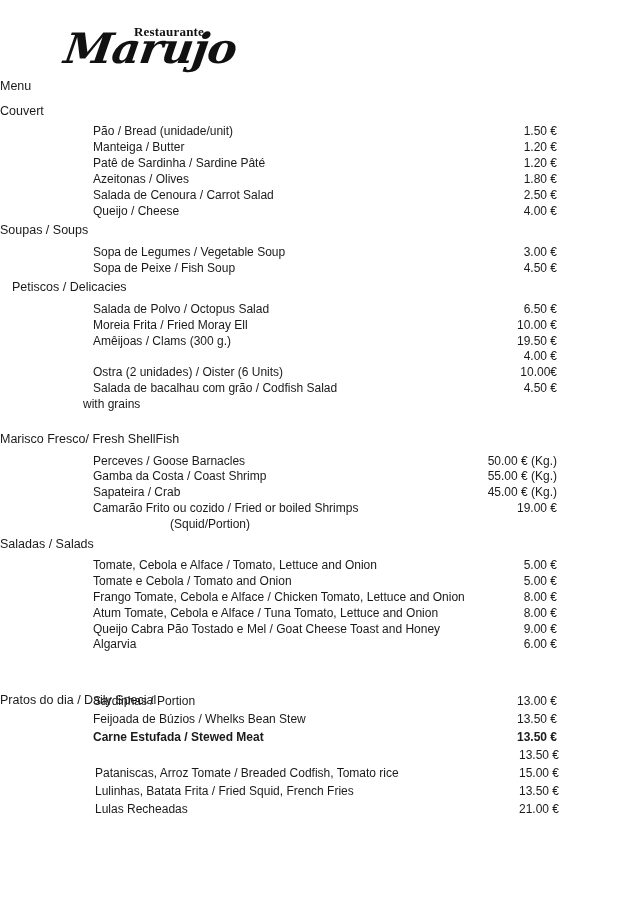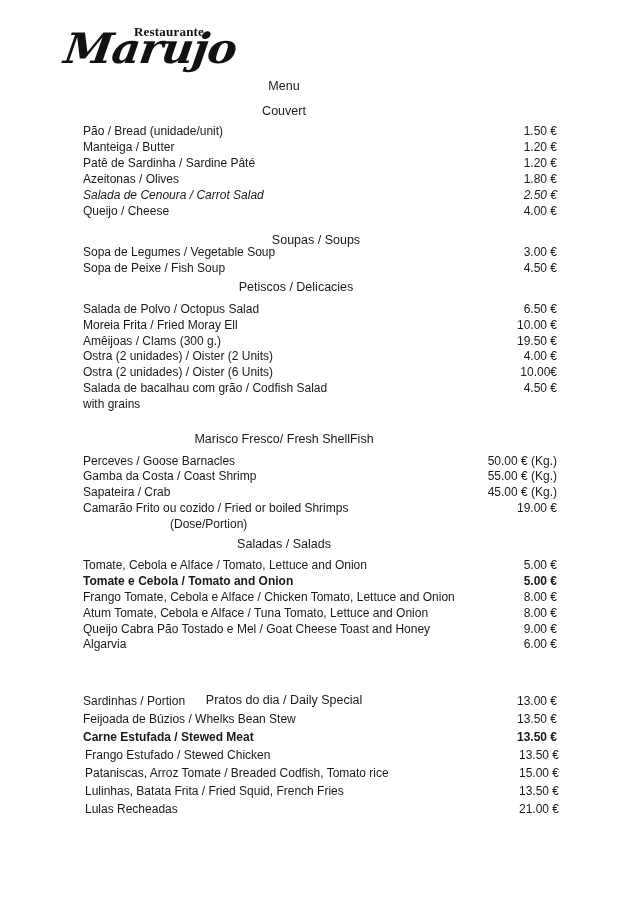--- a/index.html
+++ b/index.html
@@ -4,23 +4,23 @@
 <style>
   html, body { margin:0; padding:0; background:#ffffff; }
   body { width:640px; height:905px; position:relative; overflow:hidden;
          font-family:"Liberation Sans", "DejaVu Sans", sans-serif; color:#1a1a1a; }
   .logo { position:absolute; left:68px; top:20px; width:170px; height:62px; }
   .logo-small { position:absolute; left:66px; top:4px; font-family:"Liberation Serif","DejaVu Serif",serif;
                 font-size:13px; font-weight:bold; color:#111; letter-spacing:0.2px; }
   .logo-big { position:absolute; left:0; top:4px; font-family:"DejaVu Serif","Liberation Serif",serif;
               font-style:italic; font-weight:bold; font-size:44px; color:#111; letter-spacing:-1px;
               transform:skewX(-8deg) scaleY(0.95); transform-origin:left top; }
-  .center { position:absolute; left:0; width:568px; text-align:center; font-size:12.5px; }
+  .center { position:absolute; left:0; width:568px; font-size:12.5px; }
   .row { position:absolute; left:83px; width:474px; font-size:12px; height:15px; line-height:15px; }
-  .row .name { position:absolute; left:0; white-space:nowrap; }
+  .row .name { position:absolute; left:10px; white-space:nowrap; }
   .row .price { position:absolute; right:0; white-space:nowrap; text-align:right; }
   .sub { position:absolute; font-size:12px; white-space:nowrap; }
 </style>
 </head>
 <body>
 
 <div class="logo">
   <div class="logo-big">Marujo</div>
   <div class="logo-small">Restaurante</div>
 </div>
@@ -38,29 +38,29 @@
       <span class="price">1.20 €</span>
     </div>
     <div class="row" style="top: 156px;">
       <span class="name">Patê de Sardinha / Sardine Pâté</span>
       <span class="price">1.20 €</span>
     </div>
     <div class="row" style="top: 172px;">
       <span class="name">Azeitonas / Olives</span>
       <span class="price">1.80 €</span>
     </div>
-    <div class="row" style="top: 188px; font-style: italic;">
+    <div class="row" style="top: 188px;">
       <span class="name">Salada de Cenoura / Carrot Salad</span>
       <span class="price">2.50 €</span>
     </div>
     <div class="row" style="top: 204px; text-decoration: underline;">
       <span class="name">Queijo / Cheese</span>
       <span class="price">4.00 €</span>
     </div>
-    <div class="center" style="top: 233px; padding-left: 32px;">Soupas / Soups</div>
+    <div class="center" style="top: 223px;">Soupas / Soups</div>
     <div class="row" style="top: 245px;">
       <span class="name">Sopa de Legumes / Vegetable Soup</span>
       <span class="price">3.00 €</span>
     </div>
     <div class="row" style="top: 261px;">
       <span class="name">Sopa de Peixe / Fish Soup</span>
       <span class="price">4.50 €</span>
     </div>
     <div class="center" style="top: 280px; padding-left: 12px;">Petiscos / Delicacies</div>
     <div class="row" style="top: 302px;">
@@ -69,21 +69,20 @@
     </div>
     <div class="row" style="top: 318px;">
       <span class="name">Moreia Frita / Fried Moray Ell</span>
       <span class="price">10.00 €</span>
     </div>
     <div class="row" style="top: 334px;">
       <span class="name">Amêijoas / Clams (300 g.)</span>
       <span class="price">19.50 €</span>
     </div>
     <div class="row" style="top: 349px;">
-      <span class="name">Ostra (2 unidades) / Oister (2 Units)</span>
       <span class="price">4.00 €</span>
     </div>
     <div class="row" style="top: 365px;">
       <span class="name">Ostra (2 unidades) / Oister (6 Units)</span>
       <span class="price">10.00€</span>
     </div>
     <div class="row" style="top: 381px;">
       <span class="name">Salada de bacalhau com grão / Codfish Salad</span>
       <span class="price">4.50 €</span>
     </div>
@@ -98,27 +97,27 @@
       <span class="price">55.00 € (Kg.)</span>
     </div>
     <div class="row" style="top: 485px;">
       <span class="name">Sapateira / Crab</span>
       <span class="price">45.00 € (Kg.)</span>
     </div>
     <div class="row" style="top: 501px;">
       <span class="name">Camarão Frito ou cozido / Fried or boiled Shrimps</span>
       <span class="price">19.00 €</span>
     </div>
-    <div class="sub" style="top: 517px; left: 170px;">(Dose/Portion)</div>
+    <div class="sub" style="top: 517px; left: 170px;">(Squid/Portion)</div>
     <div class="center" style="top: 537px;">Saladas / Salads</div>
     <div class="row" style="top: 558px;">
       <span class="name">Tomate, Cebola e Alface / Tomato, Lettuce and Onion</span>
       <span class="price">5.00 €</span>
     </div>
-    <div class="row" style="top: 574px; font-weight: bold;">
+    <div class="row" style="top: 574px;">
       <span class="name">Tomate e Cebola / Tomato and Onion</span>
       <span class="price">5.00 €</span>
     </div>
     <div class="row" style="top: 590px;">
       <span class="name">Frango Tomate, Cebola e Alface / Chicken Tomato, Lettuce and Onion</span>
       <span class="price">8.00 €</span>
     </div>
     <div class="row" style="top: 606px;">
       <span class="name">Atum Tomate, Cebola e Alface / Tuna Tomato, Lettuce and Onion</span>
       <span class="price">8.00 €</span>
@@ -138,21 +137,20 @@
     </div>
     <div class="row" style="top: 712px;">
       <span class="name">Feijoada de Búzios / Whelks Bean Stew</span>
       <span class="price">13.50 €</span>
     </div>
     <div class="row" style="top: 730px; font-weight: bold;">
       <span class="name">Carne Estufada / Stewed Meat</span>
       <span class="price">13.50 €</span>
     </div>
     <div class="row" style="top: 748px; left: 85px;">
-      <span class="name">Frango Estufado / Stewed Chicken</span>
       <span class="price">13.50 €</span>
     </div>
     <div class="row" style="top: 766px; left: 85px;">
       <span class="name">Pataniscas, Arroz Tomate / Breaded Codfish, Tomato rice</span>
       <span class="price">15.00 €</span>
     </div>
     <div class="row" style="top: 784px; left: 85px;">
       <span class="name">Lulinhas, Batata Frita / Fried Squid, French Fries</span>
       <span class="price">13.50 €</span>
     </div>

